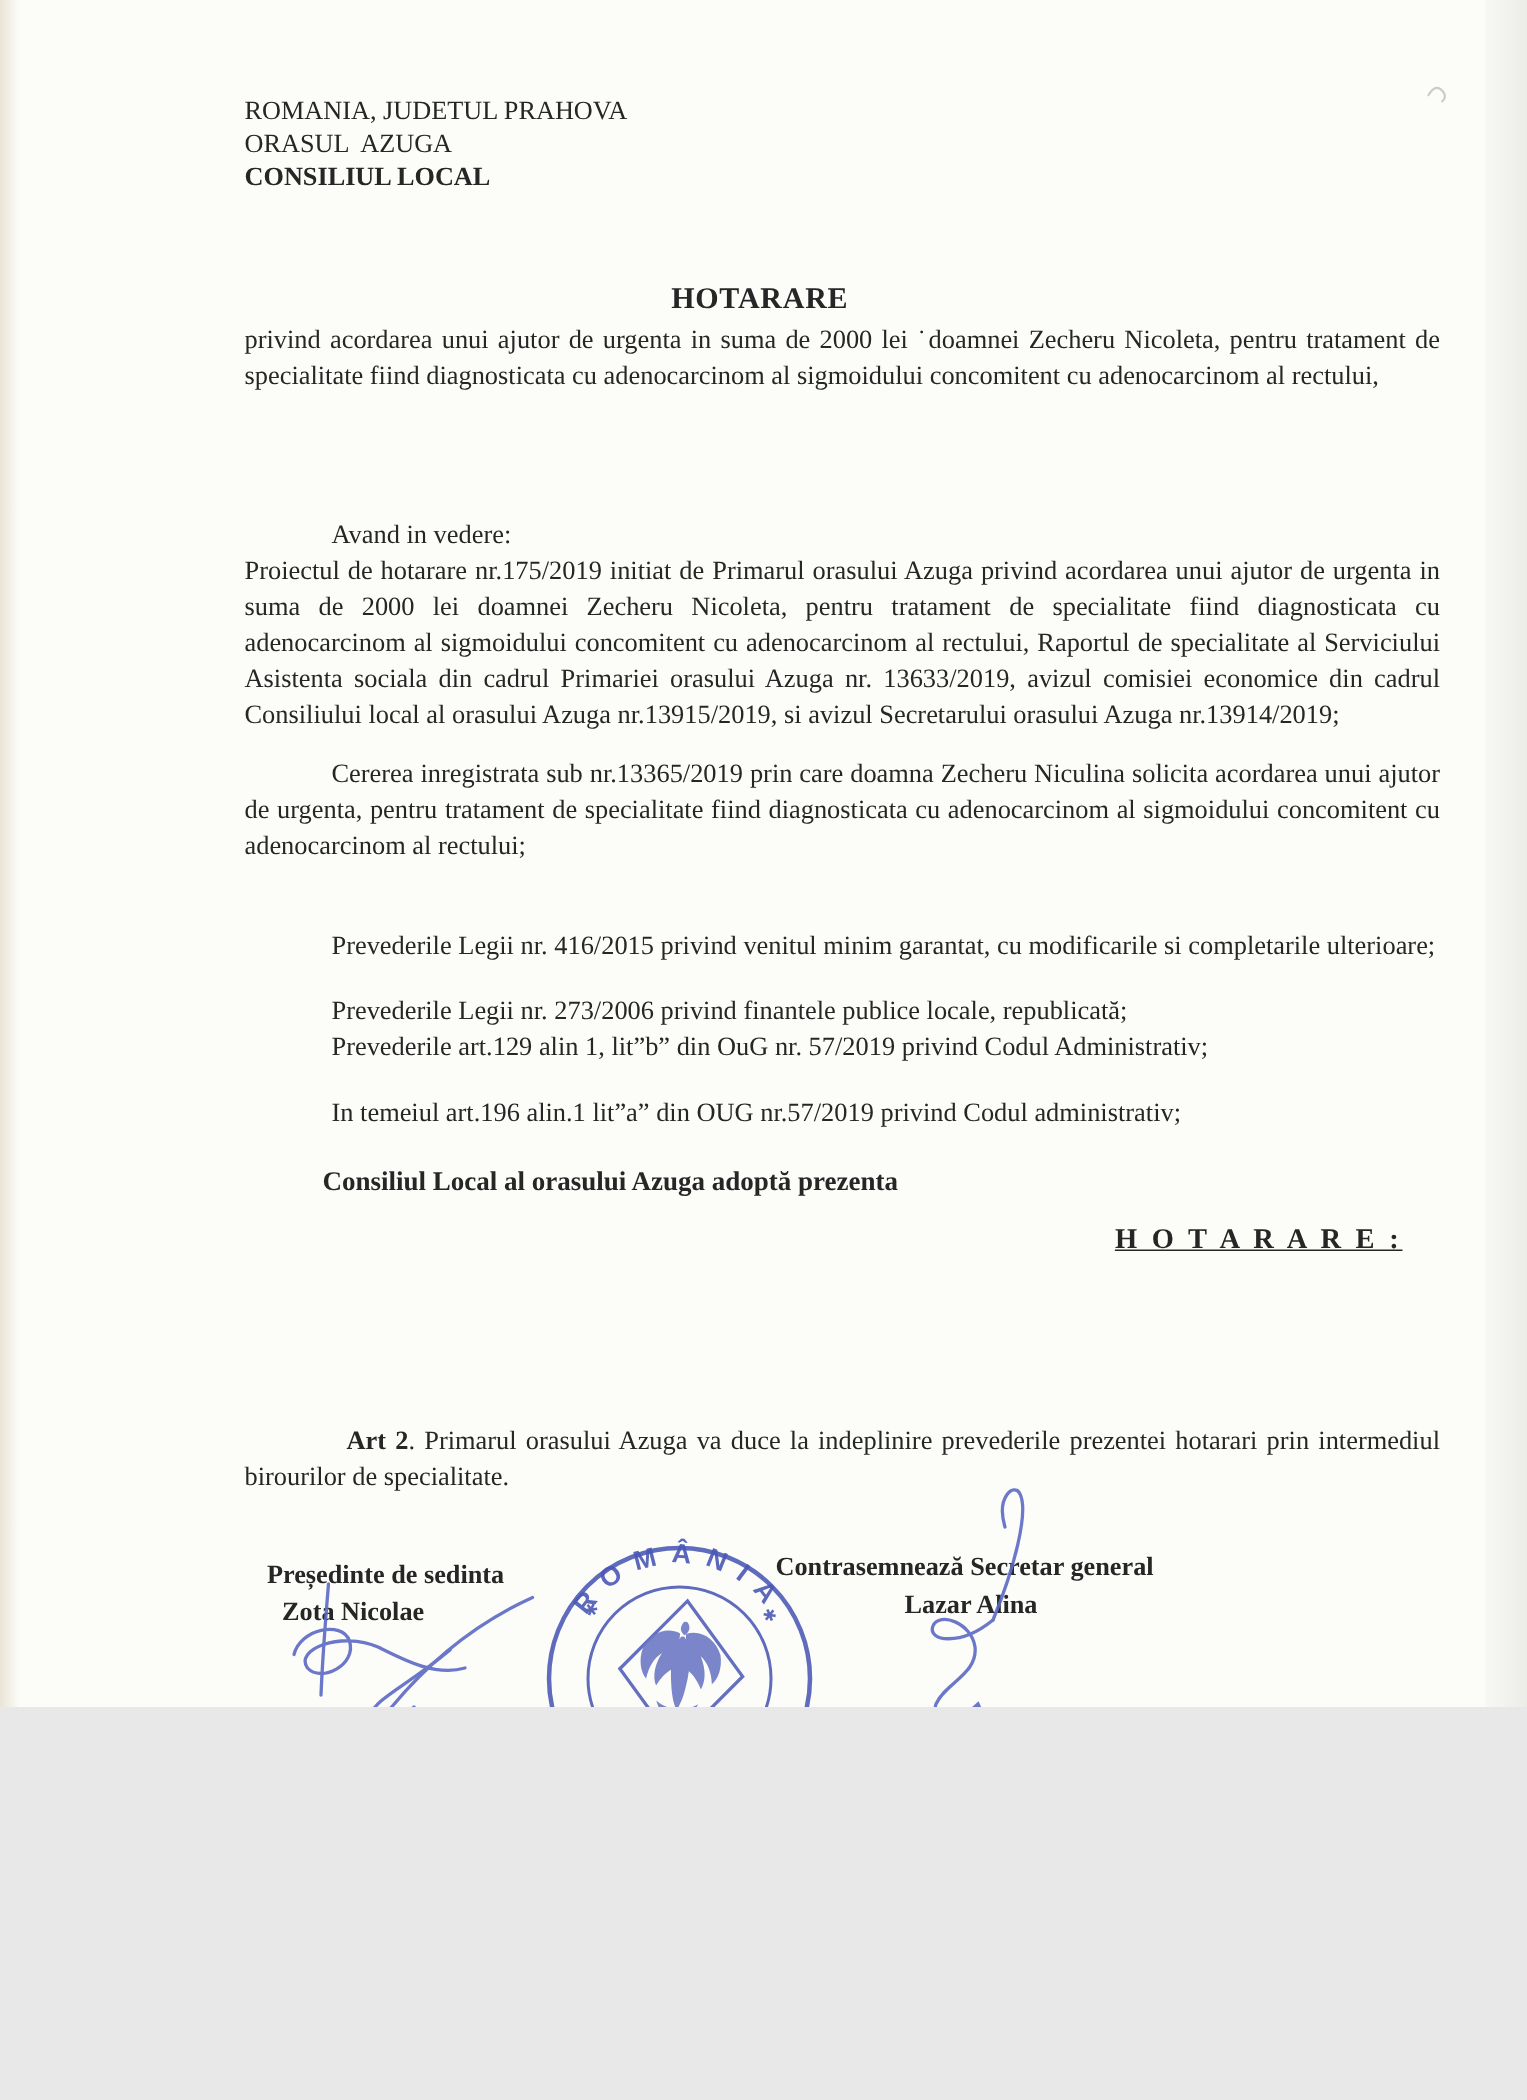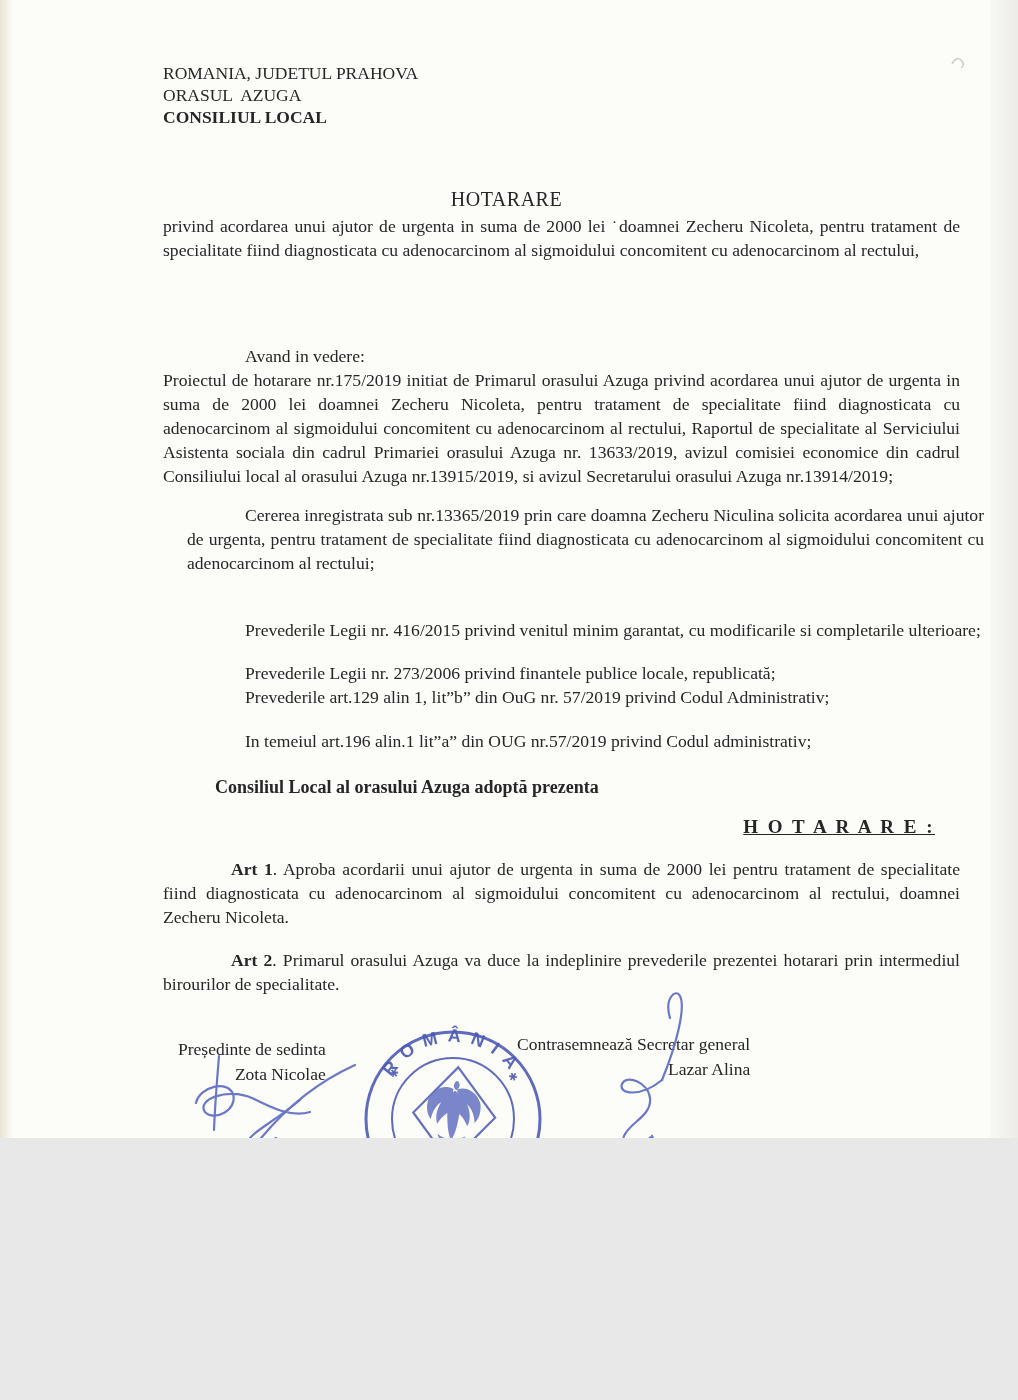--- a/index.html
+++ b/index.html
@@ -9,28 +9,28 @@
     font-family:"Liberation Serif", serif;color:#262626;
   }
   .edge-left{position:absolute;left:0;top:0;width:13px;height:1400px;
     background:linear-gradient(to right,#e9e4d6,rgba(255,255,255,0));}
   .edge-right{position:absolute;left:990px;top:0;width:28px;height:1400px;
     background:linear-gradient(to right,rgba(0,0,0,0.015),rgba(125,120,104,0.12));}
   .blk{position:absolute;left:163px;width:797px;}
   .hdr{font-size:17.5px;line-height:22px;}
   .hdr .bold{font-weight:bold;}
   .pre{white-space:pre-wrap;}
-  .title{top:188px;text-align:center;font-weight:normal;font-size:20px;letter-spacing:.5px;transform:translateX(-55px);}
+  .title{top:188px;text-align:center;font-weight:bold;font-size:20px;letter-spacing:.5px;transform:translateX(-55px);}
   .para{font-size:17.6px;line-height:24px;text-align:justify;hyphens:none;}
-  .ind{text-indent:58px;margin-left:24px;}
+  .ind{text-indent:58px;}
   .ind-art{text-indent:68px;}
   .bold{font-weight:bold;}
   .decision-heading{top:816px;text-align:right;font-weight:bold;font-size:19px;letter-spacing:2.5px;transform:translateX(-25px);text-decoration:underline;}
   .adopt{top:777px;font-weight:bold;font-size:18px;text-indent:52px;text-align:left;}
-  .sig{position:absolute;font-size:17.5px;line-height:25px;font-weight:normal;text-align:right;}
+  .sig{position:absolute;font-size:17.5px;line-height:25px;font-weight:bold;}
   .sig .name-indent{padding-left:86px;}
   .sig .name-center{padding-left:10px;}
   svg{position:absolute;}
   .overlay{pointer-events:none;}
   .smudge{position:absolute;left:966px;top:1361px;width:26px;height:18px;
     background:radial-gradient(ellipse at 45% 55%,rgba(150,115,75,.65),rgba(170,140,110,.25) 55%,rgba(0,0,0,0) 75%);
     filter:blur(.6px);opacity:.75;border-radius:50%;}
 </style>
 </head>
 <body>
@@ -56,21 +56,20 @@
   <div class="blk para ind" style="top:618px;">Prevederile Legii nr. 416/2015 privind venitul minim garantat, cu modificarile si completarile ulterioare;</div>
   <div class="blk para ind" style="top:661px;">Prevederile Legii nr. 273/2006 privind finantele publice locale, republicată;</div>
   <div class="blk para ind" style="top:685px;">Prevederile art.129 alin 1, lit”b” din OuG nr. 57/2019 privind Codul Administrativ;</div>
 
   <div class="blk para ind" style="top:729px;">In temeiul art.196 alin.1 lit”a” din OUG nr.57/2019 privind Codul administrativ;</div>
 
   <div class="blk adopt">Consiliul Local al orasului Azuga adoptă prezenta</div>
 
   <div class="blk decision-heading">H O T A R A R E :</div>
 
-  <div class="blk para ind-art" style="top:857px;"><b>Art 1</b><span>. Aproba acordarii unui ajutor de urgenta in suma de 2000 lei pentru tratament de specialitate fiind diagnosticata cu adenocarcinom al sigmoidului concomitent cu adenocarcinom al rectului, doamnei Zecheru Nicoleta.</span></div>
   <div class="blk para ind-art" style="top:948px;"><b>Art 2</b><span>. Primarul orasului Azuga va duce la indeplinire prevederile prezentei hotarari prin intermediul birourilor de specialitate.</span></div>
 
   <div class="sig" style="left:178px;top:1037px;">
     <div>Președinte de sedinta</div>
     <div class="name-center">Zota Nicolae</div>
   </div>
   <div class="sig" style="left:517px;top:1032px;">
     <div>Contrasemnează Secretar general</div>
     <div class="name-indent">Lazar Alina</div>
   </div>

